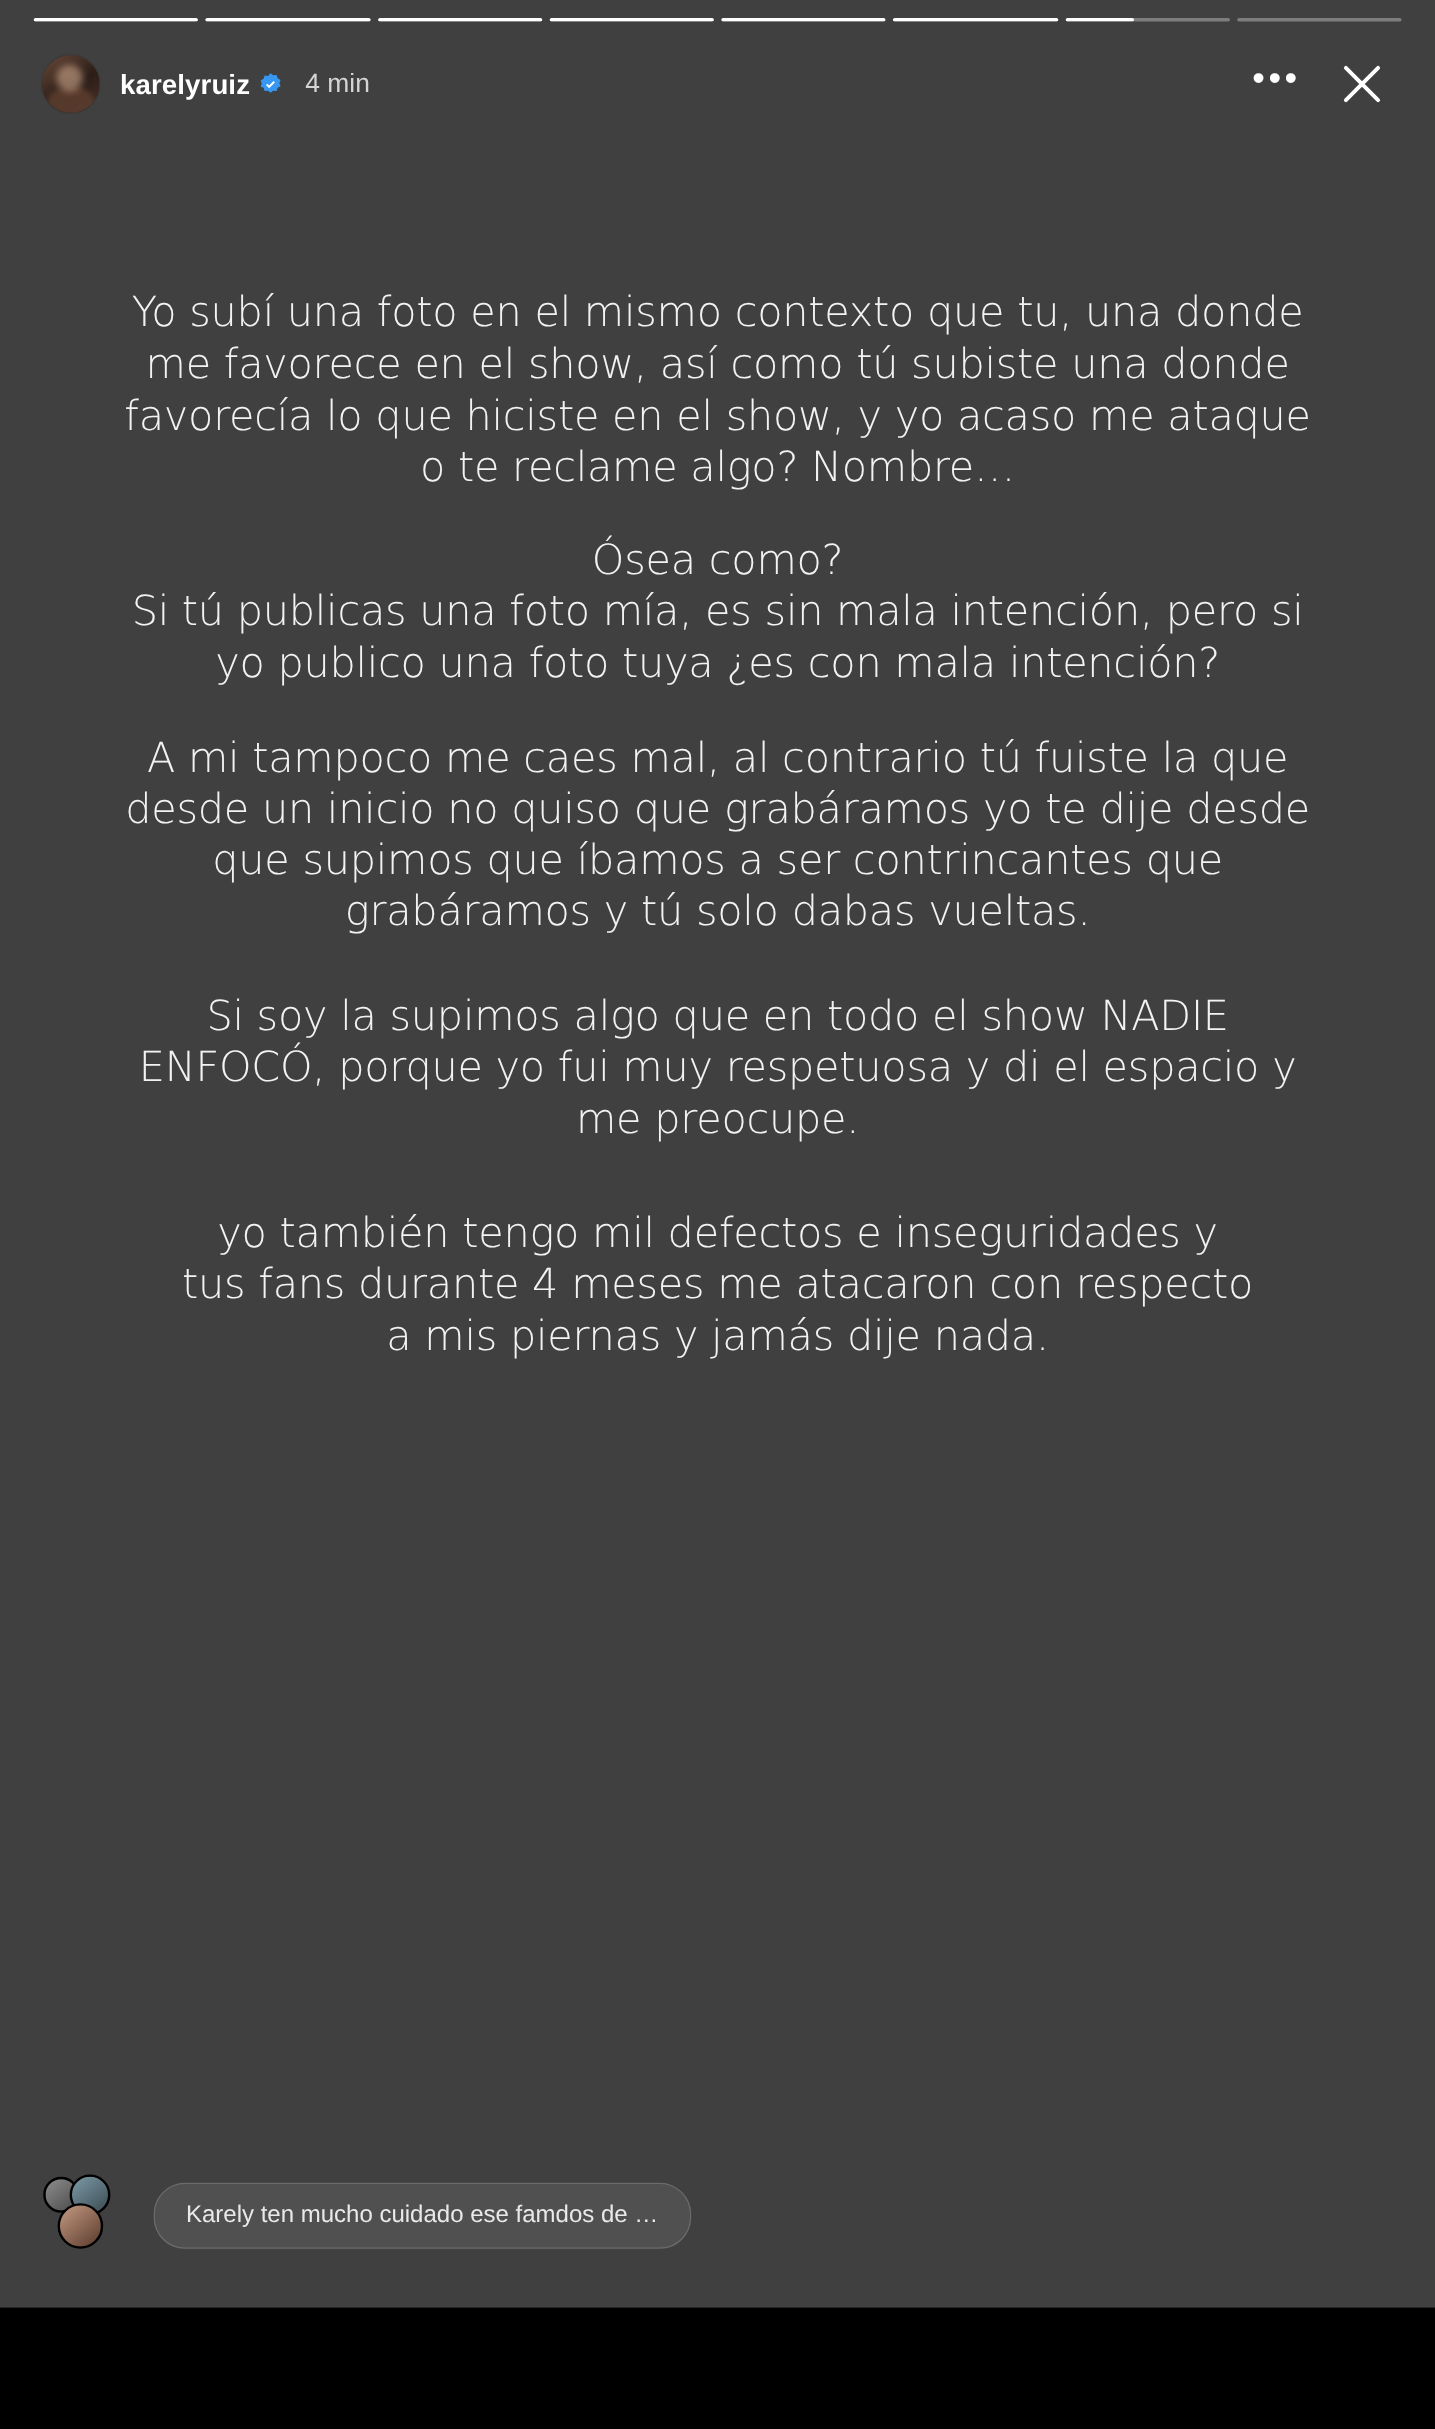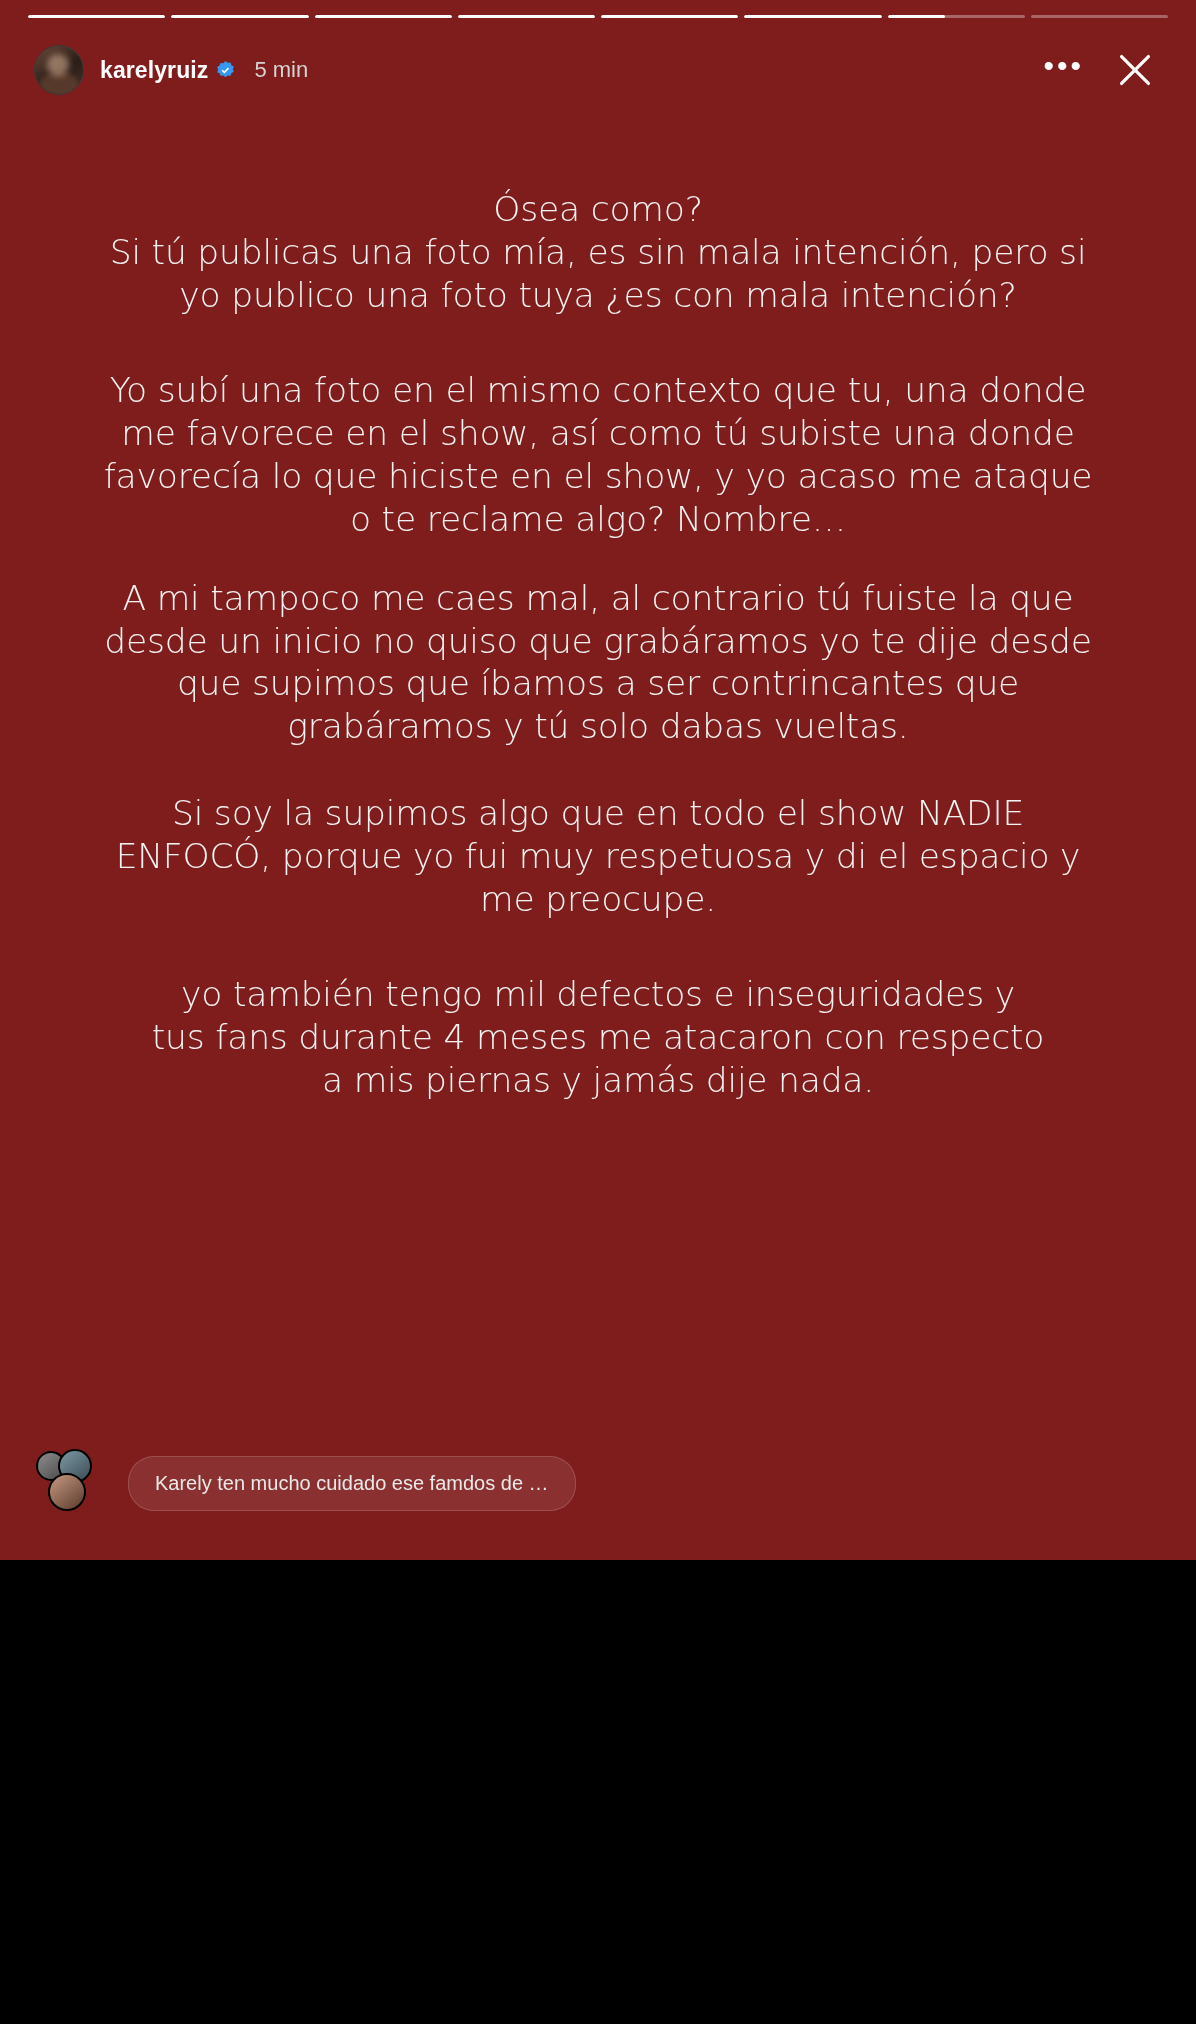--- a/index.html
+++ b/index.html
@@ -10,22 +10,22 @@
   body {
     width: 1196px;
     height: 2024px;
     overflow: hidden;
     font-family: "Liberation Sans", sans-serif;
   }
 
   .story-frame {
     position: relative;
     width: 1196px;
-    height: 1560px;
-    background: #7f1d1d;
+    height: 1923px;
+    background: #404040;
     box-sizing: border-box;
     padding: 0 28px;
   }
 
   
   .progress-row {
     display: flex;
     gap: 6px;
     padding-top: 14px;
     height: 4px;
@@ -218,34 +218,34 @@
 
   <div class="header">
     <div class="avatar"></div>
     <span class="username">karelyruiz</span>
     <span class="verified">
       <svg width="21" height="21" viewBox="0 0 24 24">
         <path fill="#3897f0" d="M12 1.2l2.5 2 3.2-.3 1 3 2.8 1.6-1.1 3 1.1 3-2.8 1.6-1 3-3.2-.3-2.5 2-2.5-2-3.2.3-1-3L2.5 14l1.1-3-1.1-3 2.8-1.6 1-3 3.2.3z"></path>
         <path fill="#ffffff" d="M10.6 15.4l-3-3 1.3-1.3 1.7 1.7 4.2-4.2 1.3 1.3z"></path>
       </svg>
     </span>
-    <span class="timestamp">5 min</span>
+    <span class="timestamp">4 min</span>
     <div class="header-spacer"></div>
     <div class="more-btn">•••</div>
     <div class="close-btn">
       <svg width="46" height="46" viewBox="0 0 24 24">
         <path stroke="#ffffff" stroke-width="1.7" stroke-linecap="round" d="M5 5l14 14M19 5L5 19"></path>
       </svg>
     </div>
   </div>
 
   <div class="story-text">
+    <p class="para p2">Yo subí una foto en el mismo contexto que tu, una donde me favorece en el show, así como tú subiste una donde favorecía lo que hiciste en el show, y yo acaso me ataque o te reclame algo? Nombre…</p>
     <p class="para p1">Ósea como?
 Si tú publicas una foto mía, es sin mala intención, pero si yo publico una foto tuya ¿es con mala intención?</p>
-    <p class="para p2">Yo subí una foto en el mismo contexto que tu, una donde me favorece en el show, así como tú subiste una donde favorecía lo que hiciste en el show, y yo acaso me ataque o te reclame algo? Nombre…</p>
     <p class="para p3">A mi tampoco me caes mal, al contrario tú fuiste la que desde un inicio no quiso que grabáramos yo te dije desde que supimos que íbamos a ser contrincantes que grabáramos y tú solo dabas vueltas.</p>
     <p class="para p4">Si soy la supimos algo que en todo el show NADIE ENFOCÓ, porque yo fui muy respetuosa y di el espacio y me preocupe.</p>
     <p class="para p6">yo también tengo mil defectos e inseguridades y tus fans durante 4 meses me atacaron con respecto a mis piernas y jamás dije nada.</p>
   </div>
 
   <div class="footer">
     <div class="viewer-cluster">
       <div class="v-av v1"></div>
       <div class="v-av v2"></div>
       <div class="v-av v3"></div>

